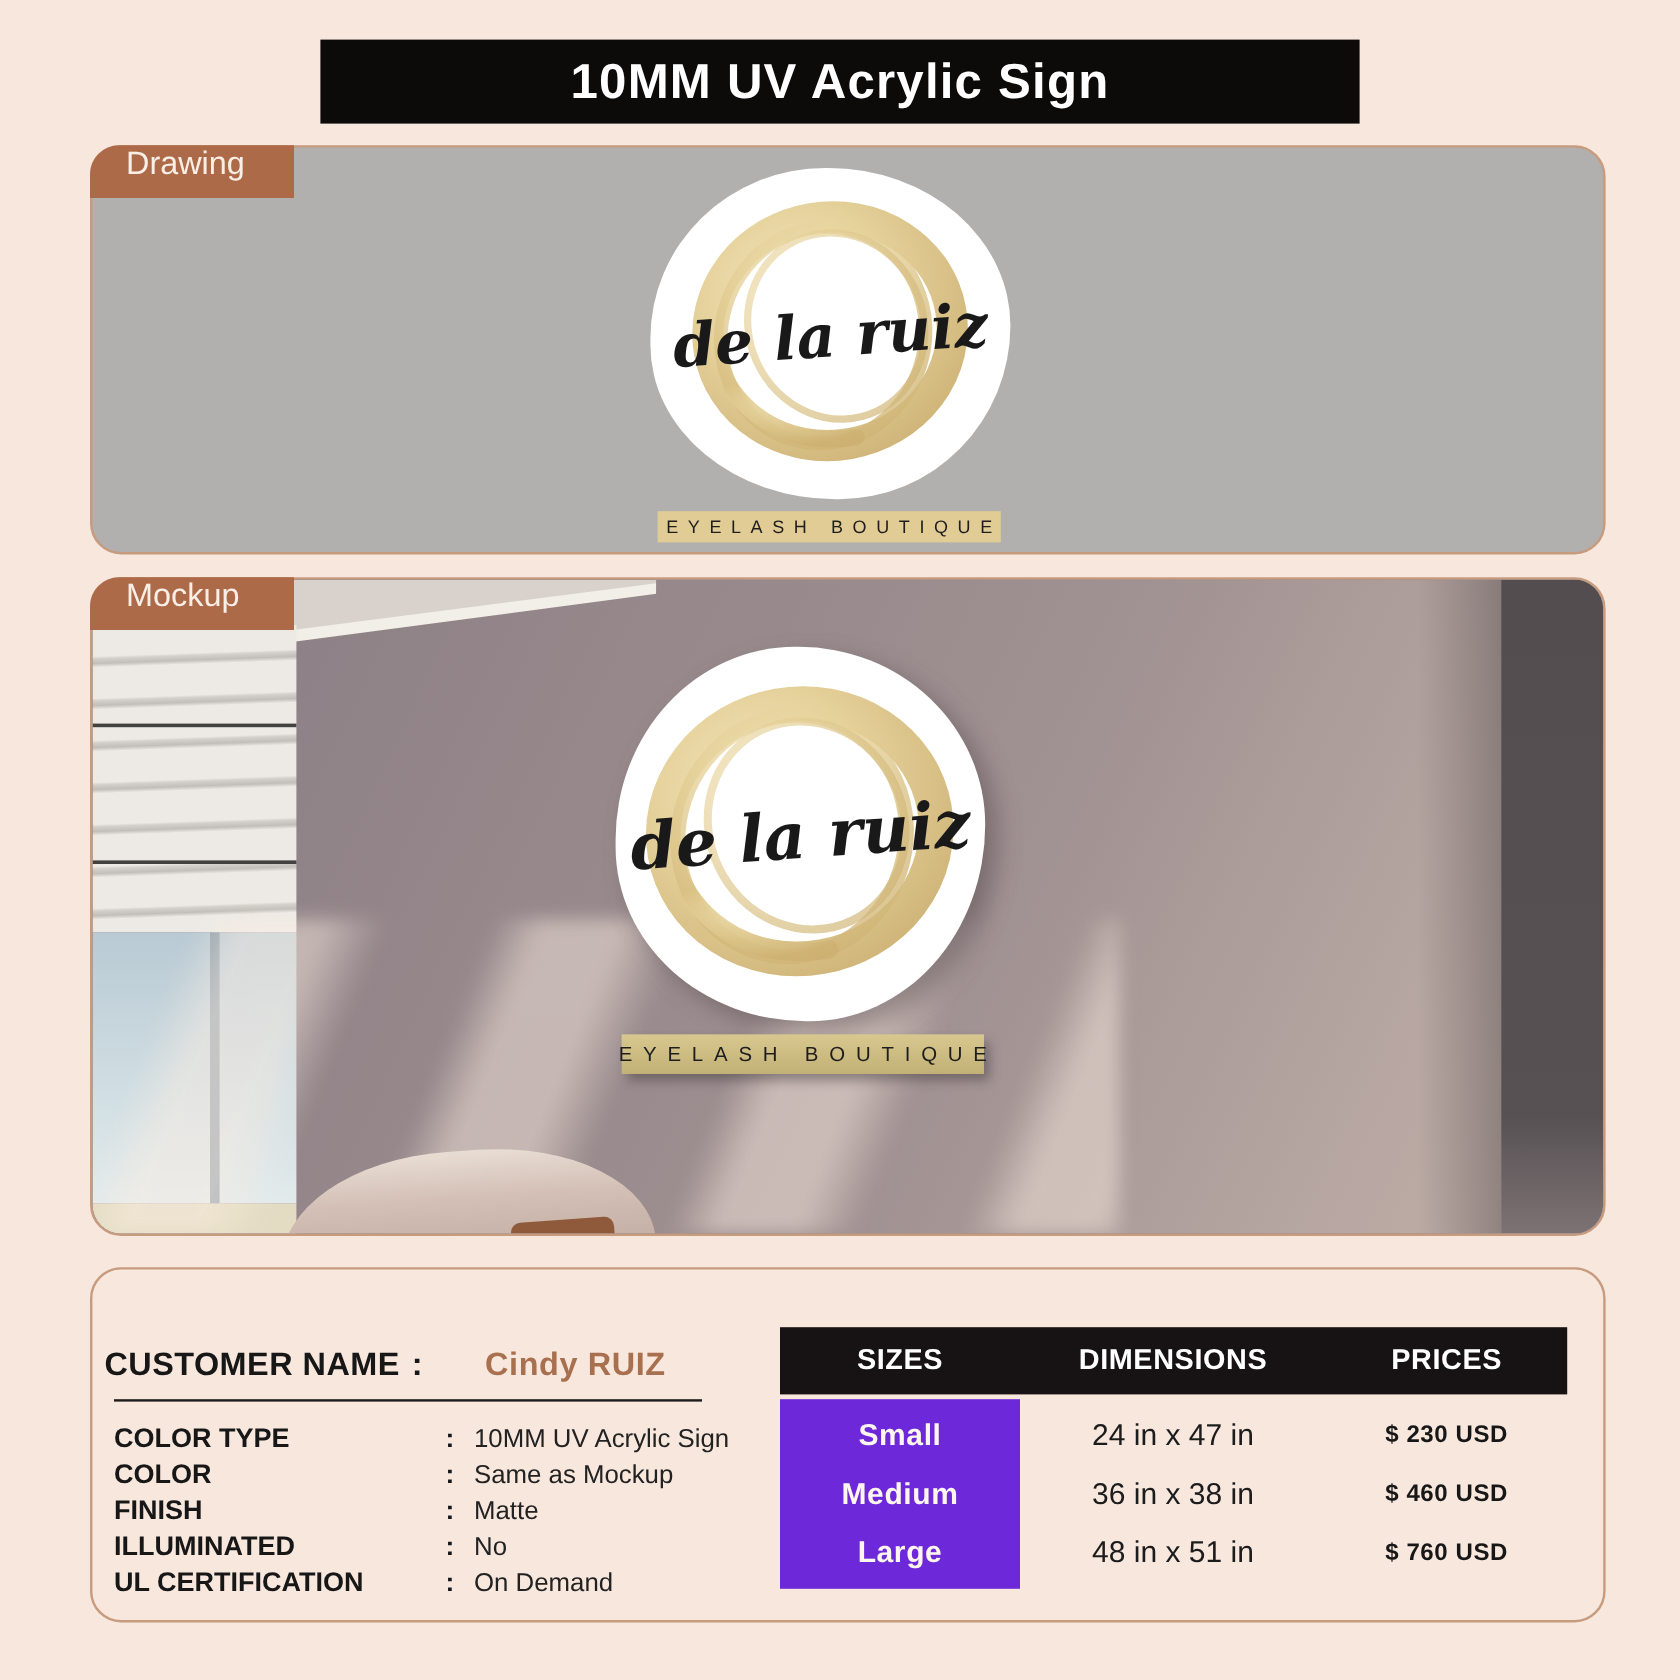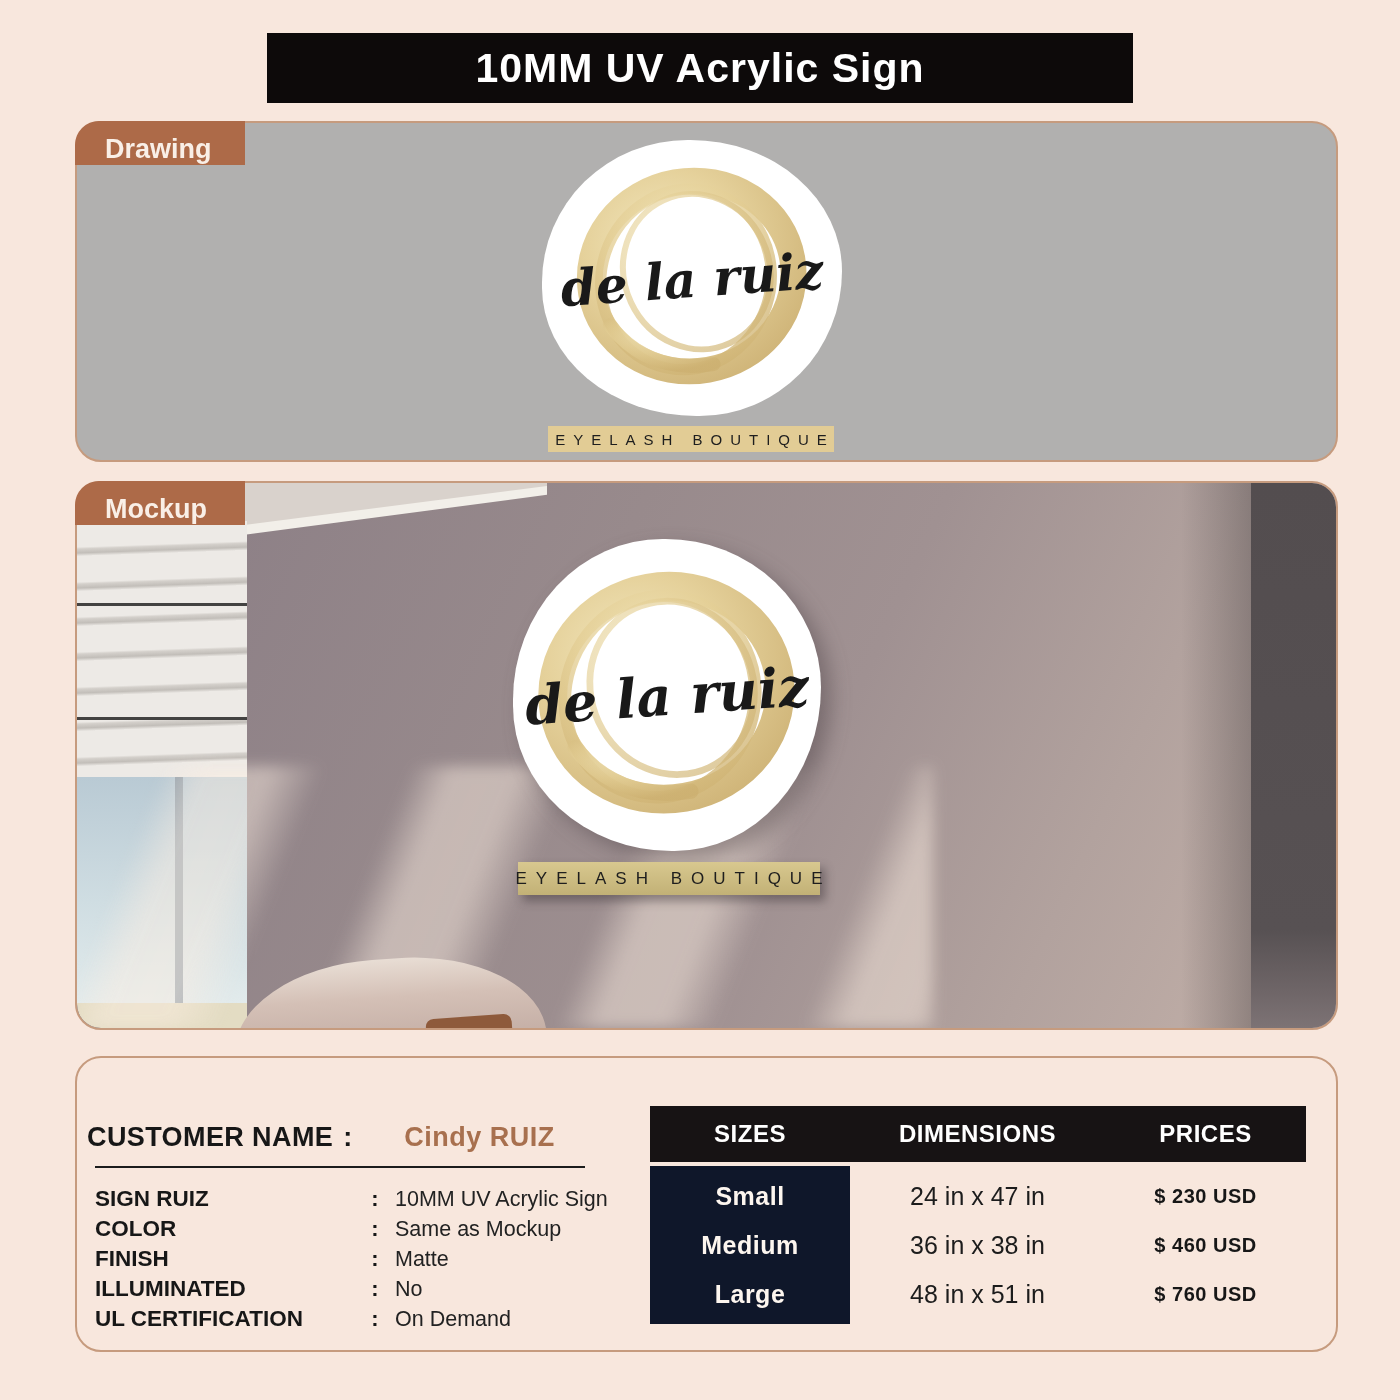--- a/index.html
+++ b/index.html
@@ -9,22 +9,22 @@
   
   .title-bar{position:absolute;left:267px;top:33px;width:866px;height:70px;background:#0d0a0a;
     display:flex;align-items:center;justify-content:center;}
   .title-bar span{color:#ffffff;font-size:41px;font-weight:700;letter-spacing:1px;}
 
   
   .panel{position:absolute;left:75px;width:1263px;border:2px solid #c69b7e;border-radius:26px;box-sizing:border-box;}
   .panel-drawing{top:121px;height:341px;background:#b1b0af;}
   .panel-mockup{top:481px;height:549px;background:#9a8c8e;overflow:hidden;}
   .panel-quote{top:1056px;height:296px;background:transparent;}
-  .tab{position:absolute;background:#ad6a48;color:#f9efe7;font-weight:700;font-size:27px;
-    display:flex;align-items:flex-end;padding-left:30px;box-sizing:border-box;z-index:30;
+  .tab{position:absolute;background:#ad6a48;color:#f9efe7;font-weight:400;font-size:27px;
+    display:flex;align-items:flex-start;padding-left:30px;box-sizing:border-box;z-index:30;
     border-radius:24px 0 0 0;}
   .tab-drawing{left:75px;top:121px;width:170px;height:44px;}
   .tab-mockup{left:75px;top:481px;width:170px;height:44px;}
   .tab-quote{left:75px;top:1056px;width:194px;height:46px;}
 
   
   .logo-blob{position:absolute;background:#ffffff;border-radius:49% 51% 48% 52% / 52% 48% 53% 47%;}
   .logo-blob svg{position:absolute;left:3%;top:3%;width:94%;height:94%;}
   .logo-script{position:absolute;left:0;right:0;top:40%;text-align:center;
     font-family:"DejaVu Serif","Liberation Serif",serif;font-style:italic;font-weight:600;
@@ -85,21 +85,21 @@
     row-gap:4px;align-items:baseline;}
   .field-label{font-weight:800;font-size:22.5px;color:#171717;line-height:25px;}
   .field-colon{font-weight:800;font-size:22px;color:#171717;text-align:center;}
   .field-value{font-size:21.5px;color:#222222;}
 
   .price-header{position:absolute;left:650px;top:1106px;width:656px;height:56px;background:#171314;
     display:grid;grid-template-columns:200px 255px 201px;align-items:center;}
   .price-header span{color:#ffffff;font-size:24px;font-weight:700;text-align:center;letter-spacing:.5px;}
   .price-grid{position:absolute;left:650px;top:1174px;width:656px;display:grid;
     grid-template-columns:200px 255px 201px;grid-auto-rows:44px;row-gap:5px;align-items:center;}
-  .size-chip{background:#0f172a;color:#fdf6ef;font-weight:700;font-size:25px;height:60px;
+  .size-chip{background:#6d28d9;color:#fdf6ef;font-weight:700;font-size:25px;height:60px;
     display:flex;align-items:center;justify-content:center;letter-spacing:.5px;}
   .dim-cell{text-align:center;font-size:25px;color:#1c1c1c;}
   .price-cell{text-align:center;font-size:20px;font-weight:700;color:#171717;letter-spacing:.5px;}
 </style>
 </head>
 <body>
 
 <svg width="0" height="0" style="position:absolute">
   <defs>
     <radialGradient id="goldg" cx="38%" cy="30%" r="85%">
@@ -176,21 +176,21 @@
   <div class="panel panel-quote"></div>
 
   <div class="customer-row">
     <span class="customer-label">CUSTOMER NAME</span>
     <span class="customer-colon">:</span>
     <span class="customer-name">Cindy RUIZ</span>
   </div>
   <div class="customer-underline"></div>
 
   <div class="fields">
-    <span class="field-label">SIGN RUIZ</span>
+    <span class="field-label">COLOR TYPE</span>
     <span class="field-colon">:</span>
     <span class="field-value">10MM UV Acrylic Sign</span>
 
     <span class="field-label">COLOR</span>
     <span class="field-colon">:</span>
     <span class="field-value">Same as Mockup</span>
 
     <span class="field-label">FINISH</span>
     <span class="field-colon">:</span>
     <span class="field-value">Matte</span>

